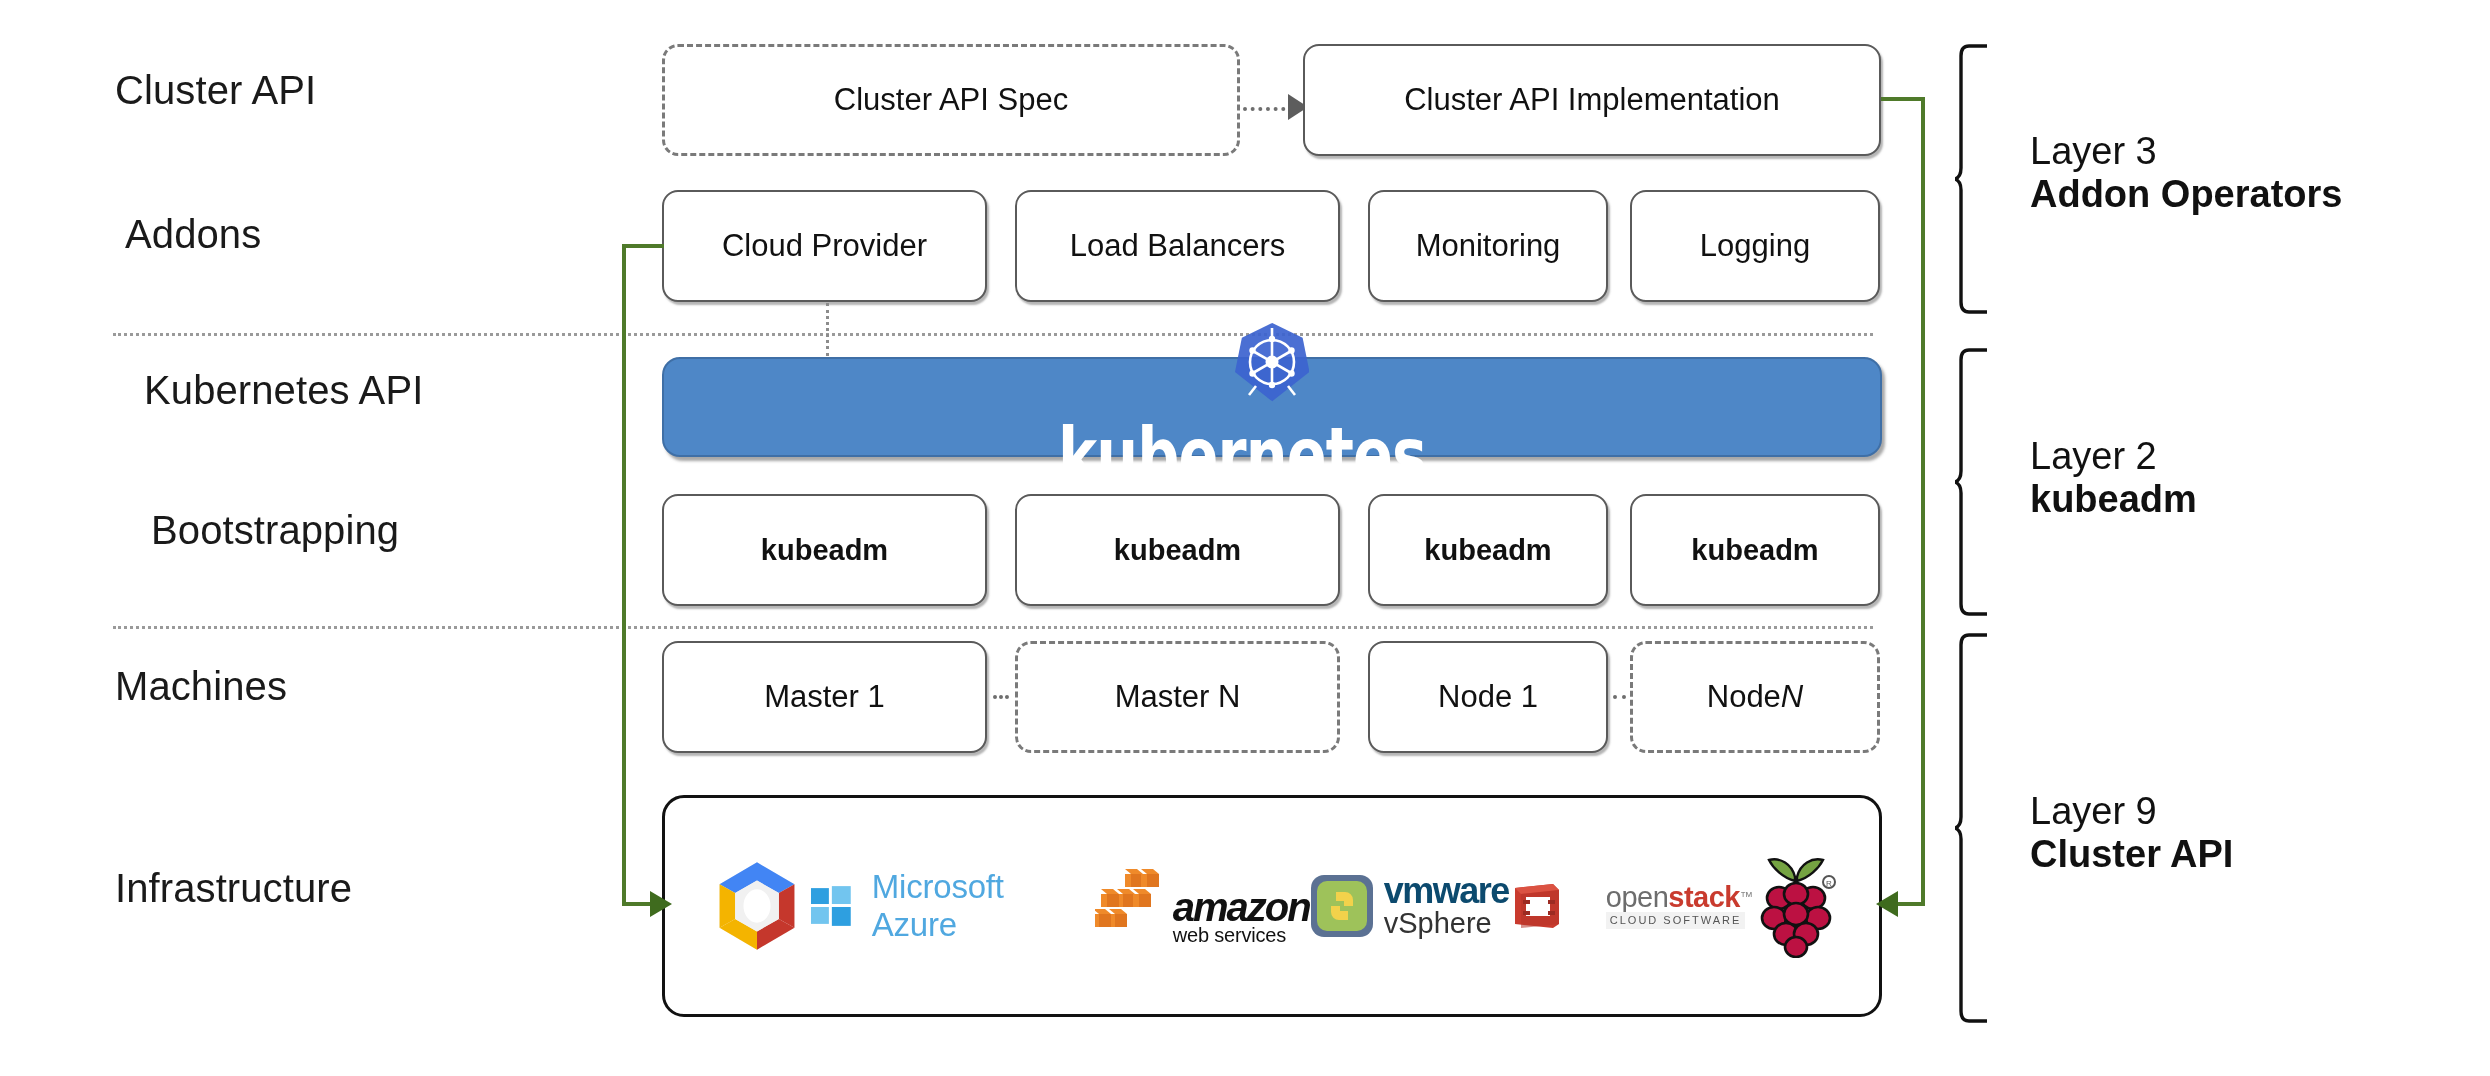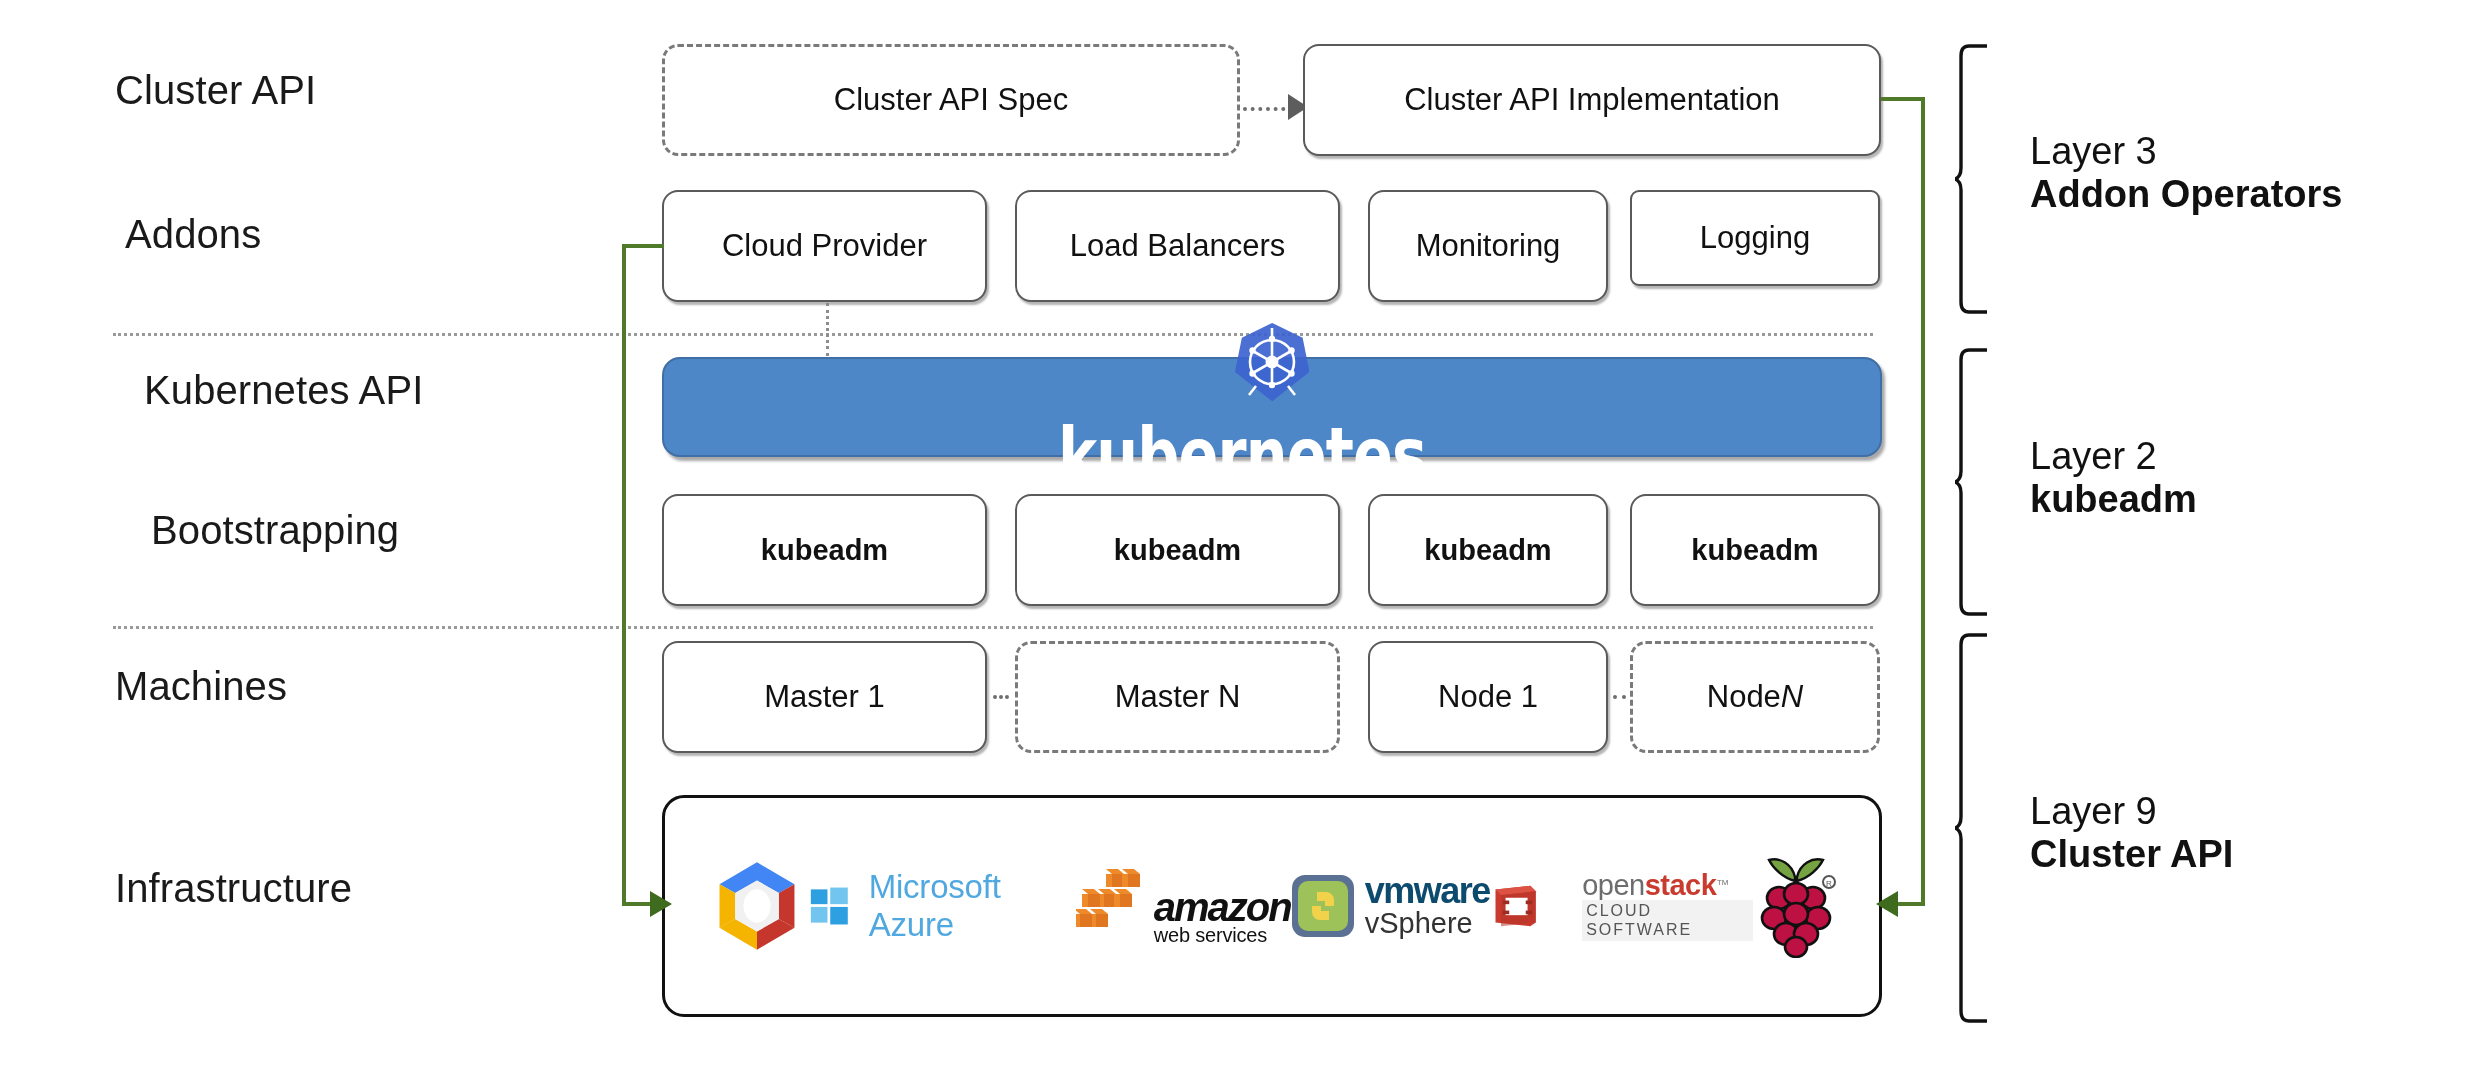--- a/index.html
+++ b/index.html
@@ -138,21 +138,21 @@
   }
   .layer-label .strong{ font-weight:bold; display:block; }
 
   
   .az-txt{ color:#50a8e0; font-size:33px; font-weight:normal; letter-spacing:-.2px; }
   .aws-top{ font-size:40px; font-weight:bold; color:#111; letter-spacing:-2px; line-height:.9;font-style:italic; }
   .aws-bot{ font-size:20px; color:#111; letter-spacing:-.2px; font-weight:normal;}
   .vm-top{ font-size:36px; font-weight:bold; color:#0c4a6e; letter-spacing:-1.5px; line-height:.95;}
   .vm-bot{ font-size:29px; color:#333; line-height:1; }
   .os-top{ font-size:29px; letter-spacing:-.5px; line-height:1;}
-  .os-bot{ font-size:16px; color:#555; letter-spacing:2px; background:#f2f2f2; padding:2px 4px; }
+  .os-bot{ font-size:11px; color:#555; letter-spacing:2px; background:#f2f2f2; padding:2px 4px; }
 </style>
 </head>
 <body>
 
 <div id="stage">
 
   <div class="rowlabel" style="left:115px;top:68px;">Cluster API</div>
   <div class="rowlabel" style="left:125px;top:212px;">Addons</div>
   <div class="rowlabel" style="left:115px;top:368px;margin-left:29px;">Kubernetes API</div>
   <div class="rowlabel" style="left:115px;top:508px;margin-left:36px;">Bootstrapping</div>
@@ -175,21 +175,21 @@
 
   <div class="node" style="left:662px;top:190px;width:325px;height:112px;">
     <span>Cloud Provider</span>
   </div>
   <div class="node" style="left:1015px;top:190px;width:325px;height:112px;">
     <span>Load Balancers</span>
   </div>
   <div class="node" style="left:1368px;top:190px;width:240px;height:112px;">
     <span>Monitoring</span>
   </div>
-  <div class="node" style="left:1630px;top:190px;width:250px;height:96px;border-radius:9px;">
+  <div class="node" style="left:1630px;top:190px;width:250px;height:112px;">
     <span>Logging</span>
   </div>
 
   <div class="vdot" style="left:826px;top:303px;height:53px;"></div>
 
   <div class="k8s-banner" style="left:662px;top:357px;width:1220px;height:100px;">
     <span class="logo">
       <svg width="74" height="84" viewBox="0 0 74 84" aria-hidden="true">
         <polygon points="37,2 68,17 75,52 37,82 -1,52 6,17" fill="#3c63cf" opacity="0.92" transform="translate(0,0) scale(0.98) translate(1,1)"></polygon>
         <g fill="none" stroke="#ffffff" stroke-width="2.6">

